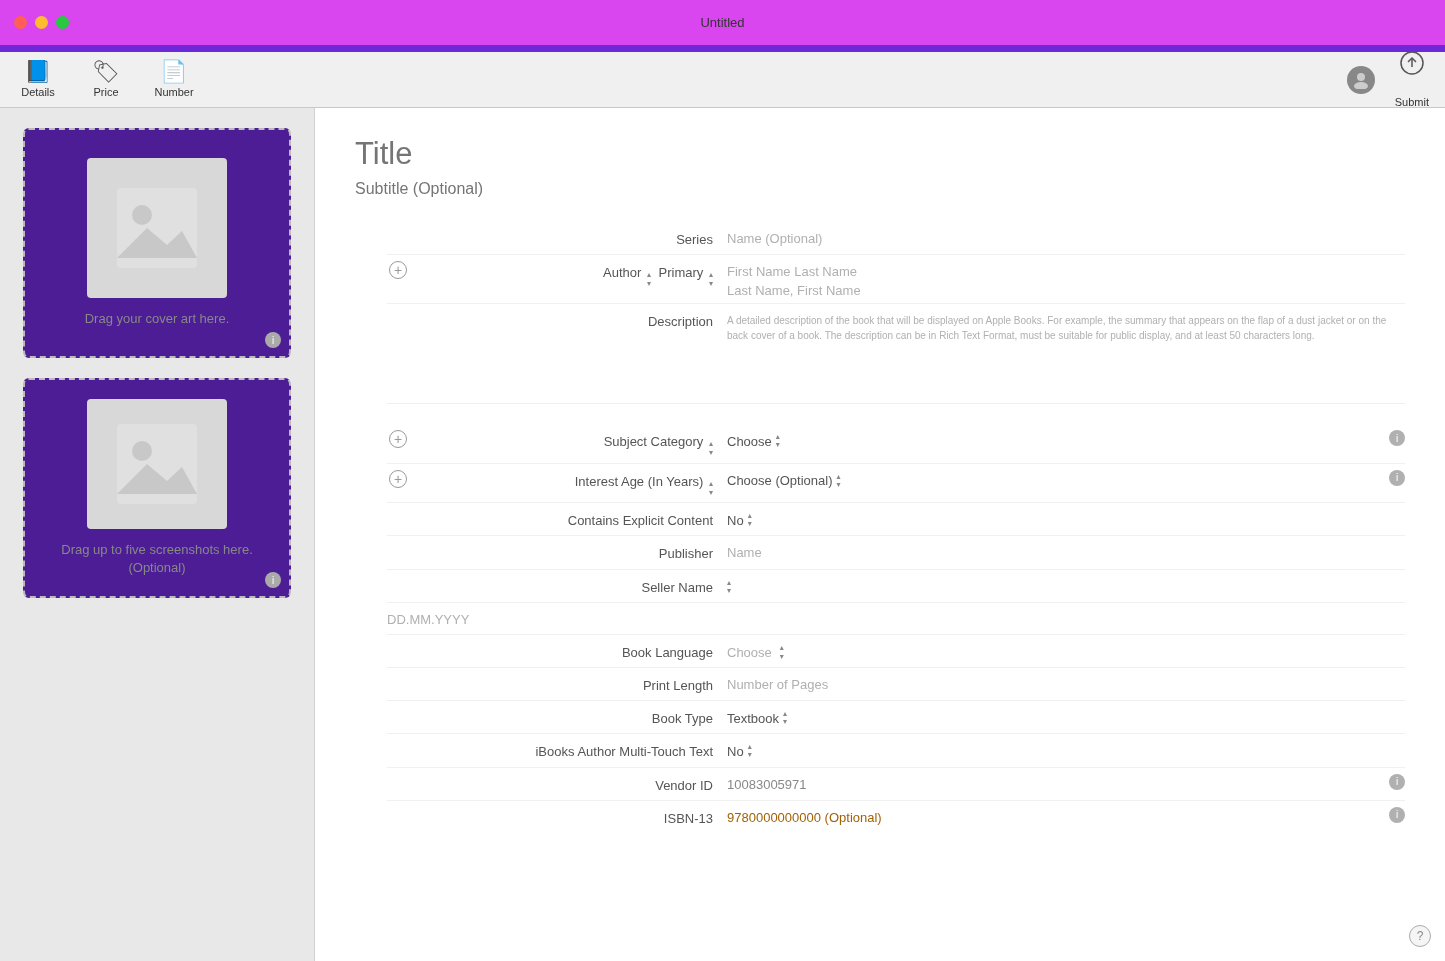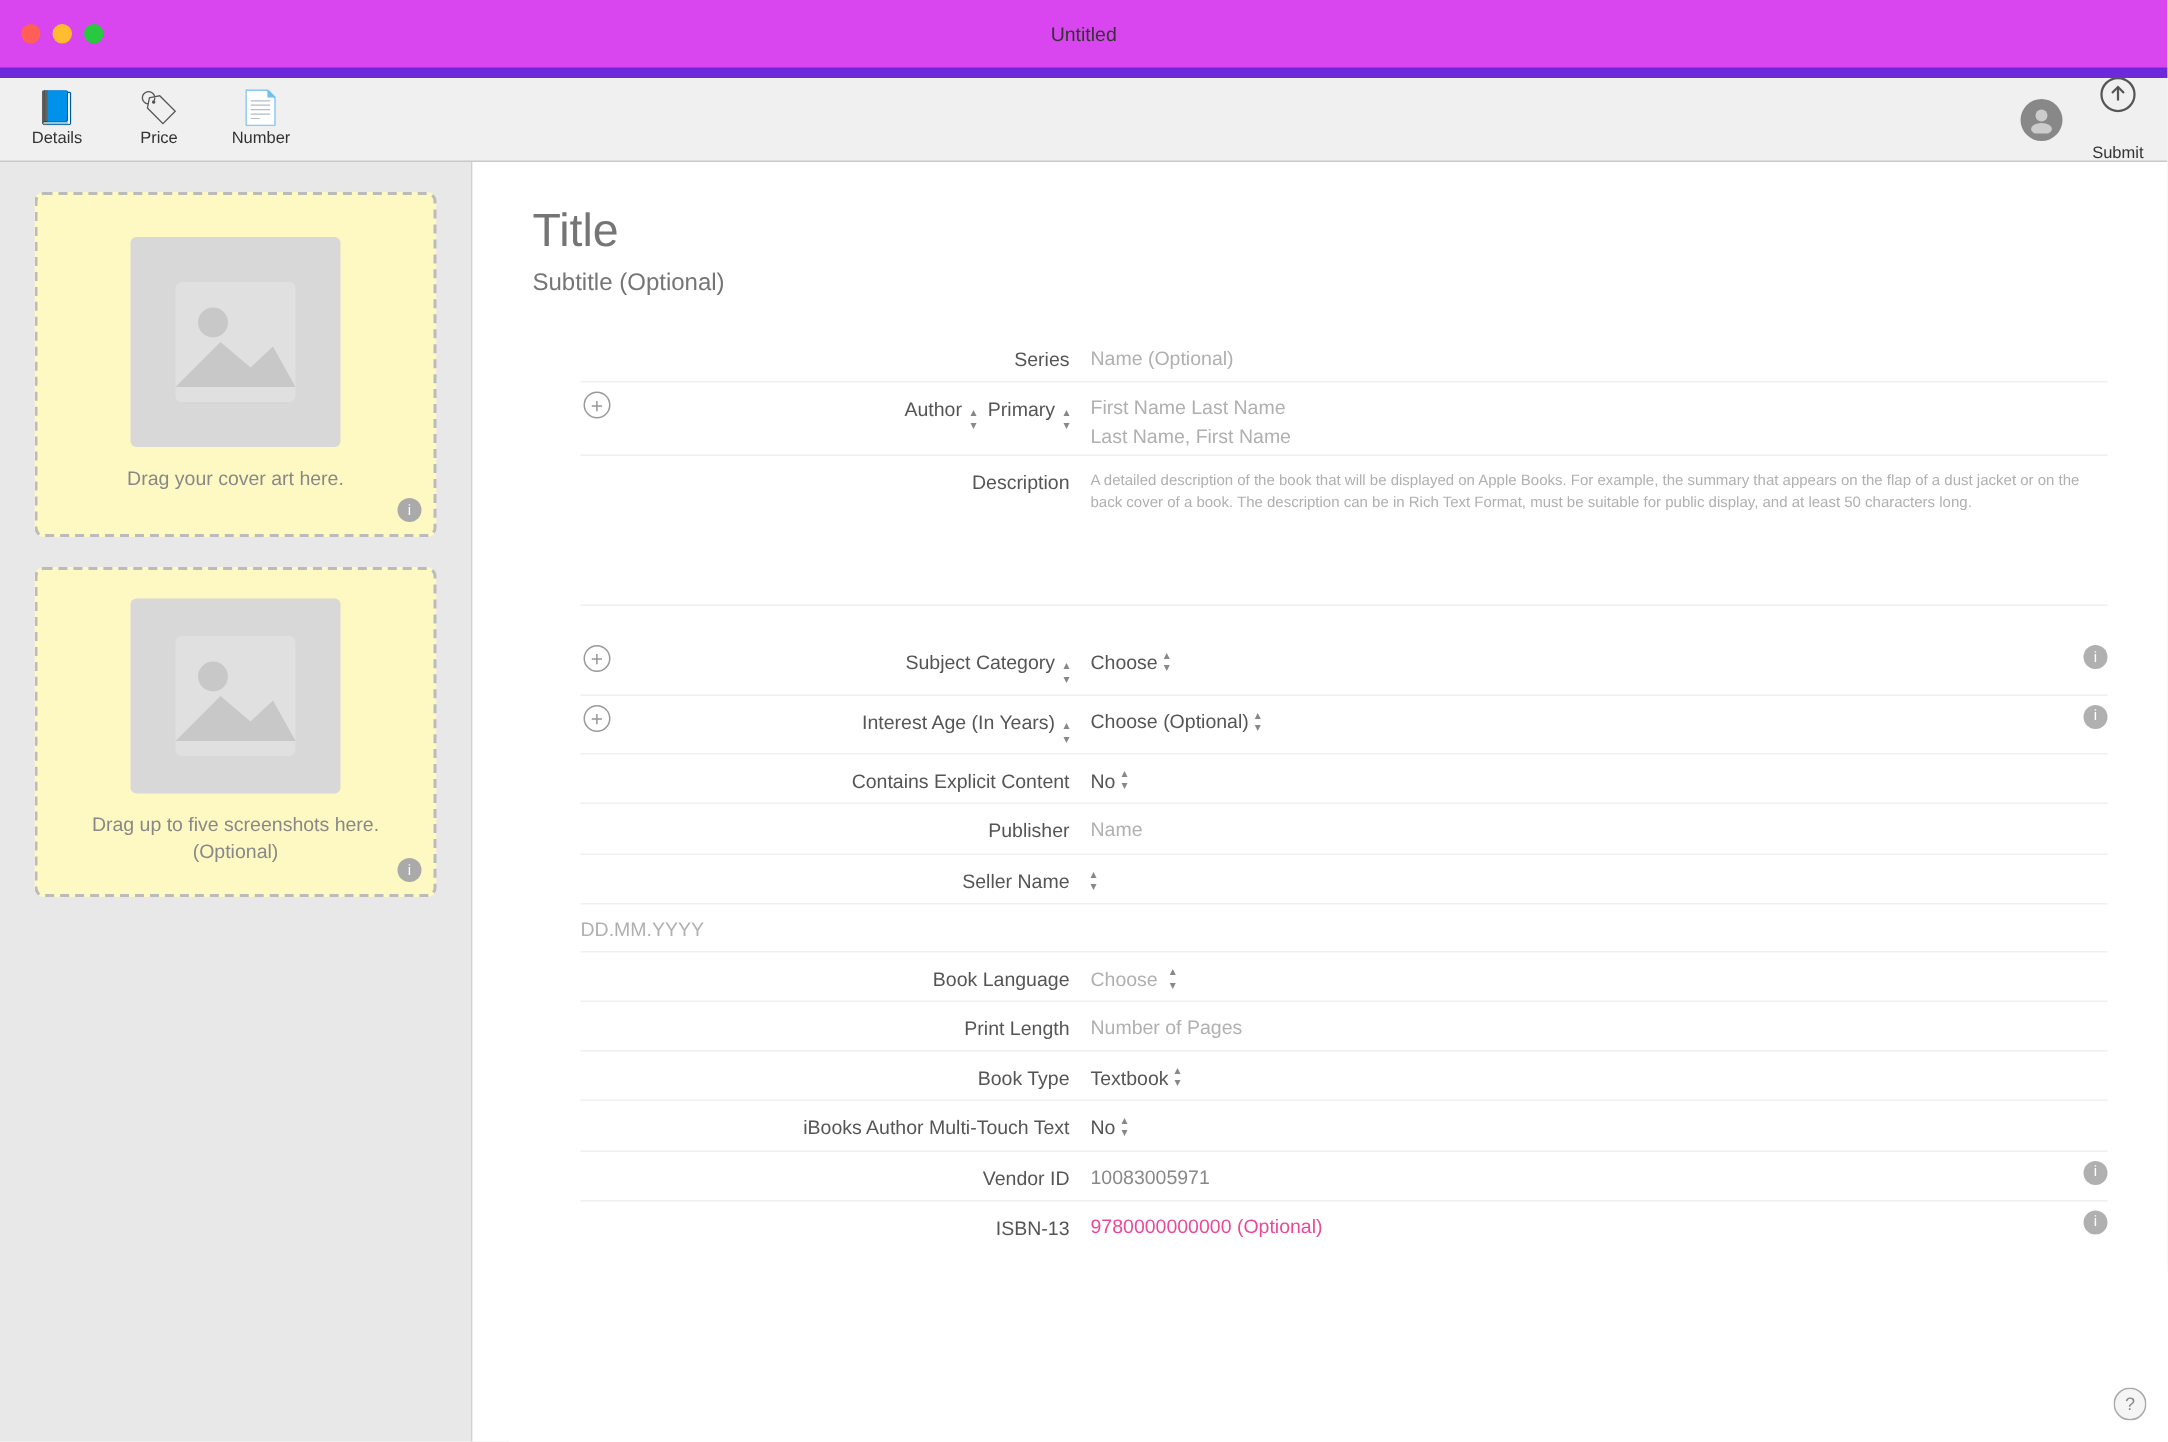--- a/index.html
+++ b/index.html
@@ -128,21 +128,21 @@
       padding: 20px 16px;
       gap: 20px;
       overflow-y: auto;
       flex-shrink: 0;
     }
 
     .drop-zone {
       width: 268px;
       border: 2px dashed #bbb;
       border-radius: 6px;
-      background: #fef9c3;
+      background: #4c1d95;
       display: flex;
       flex-direction: column;
       align-items: center;
       justify-content: center;
       position: relative;
       padding: 12px;
     }
     .drop-zone-cover {
       height: 230px;
     }
@@ -588,21 +588,21 @@
         <span class="form-label">Vendor ID</span>
         <div class="form-value">
           <span style="color:#888;">10083005971</span>
         </div>
         <div class="form-row-info">i</div>
       </div>
 
       <div class="form-row">
         <span class="form-label">ISBN-13</span>
         <div class="form-value">
-          <span style="color:#ec4899;">9780000000000 (Optional)</span>
+          <span style="color:#a16207;">9780000000000 (Optional)</span>
         </div>
         <div class="form-row-info">i</div>
       </div>
 
     </div>
 
     
     <div style="height:40px;"></div>
   </div>
 </div>

